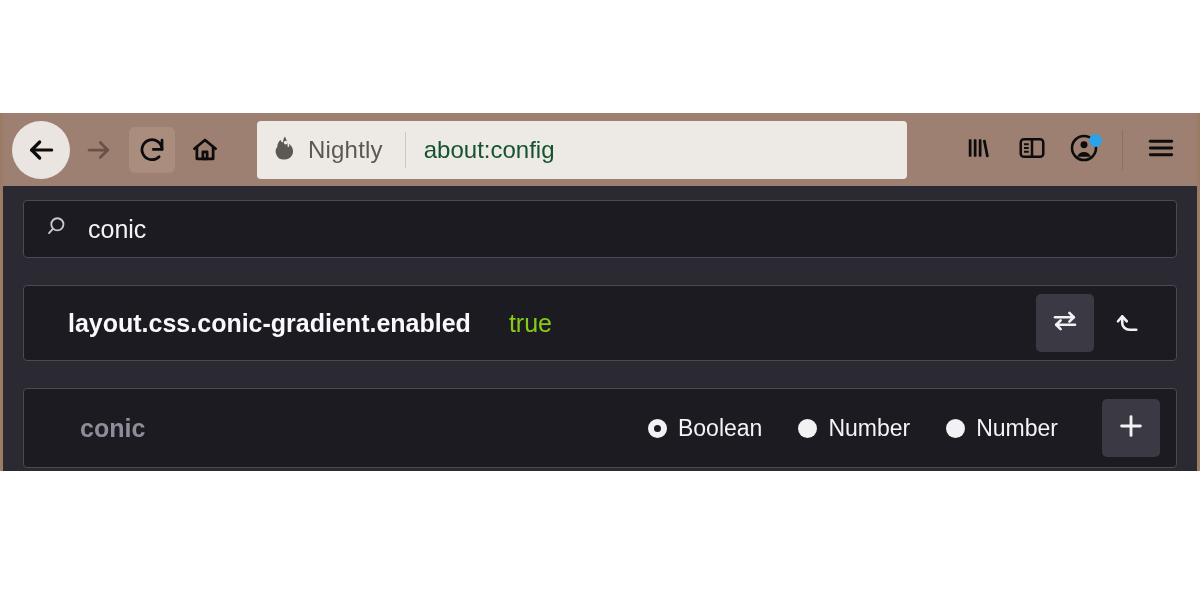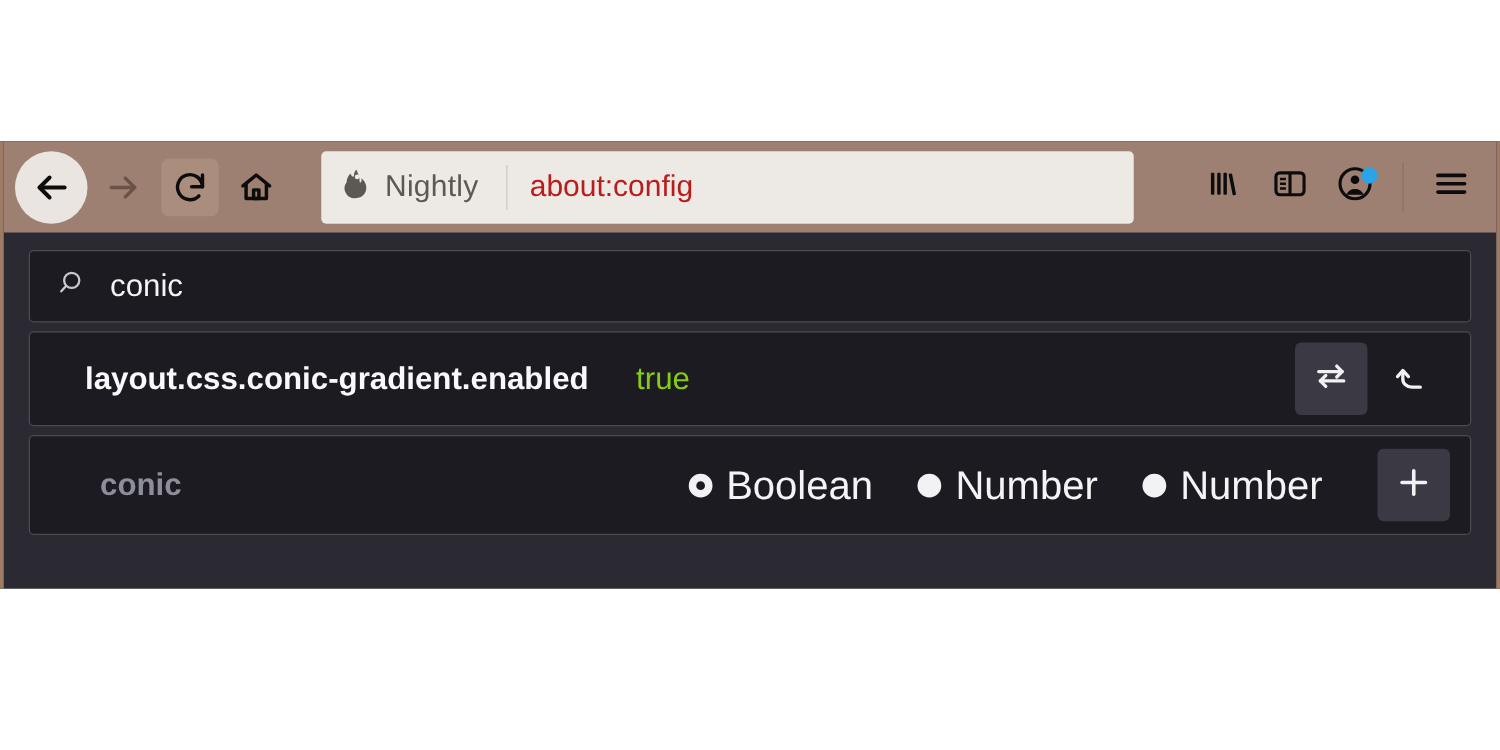--- a/index.html
+++ b/index.html
@@ -79,21 +79,21 @@
     border-right: 1px solid #cdc7c0;
     height: 36px;
   }
   .brand-label {
     font-size: 24px;
     color: #5e5852;
     letter-spacing: 0.2px;
   }
   .url-text {
     font-size: 24px;
-    color: #b91c1c;
+    color: #14532d;
     padding-left: 18px;
     white-space: nowrap;
   }
 
   .toolbar-right {
     margin-left: auto;
     display: flex;
     align-items: center;
     gap: 4px;
   }
@@ -128,21 +128,21 @@
     box-sizing: border-box;
   }
 
   .row {
     box-sizing: border-box;
     background: #1c1b22;
     border: 1px solid #4b4a52;
     border-radius: 4px;
     display: flex;
     align-items: center;
-    margin-bottom: 7px;
+    margin-bottom: 27px;
   }
 
   .search-row {
     height: 58px;
     padding: 0 22px;
   }
   .search-icon { flex: none; margin-right: 16px; }
   .search-value {
     font-size: 25px;
     color: #f4f3f6;
@@ -209,21 +209,21 @@
     border-radius: 50%;
     background: #f2f2f5;
     flex: none;
     box-sizing: border-box;
   }
   .radio-mark.selected {
     border: 6px solid #f2f2f5;
     background: #1c1b22;
   }
   .radio-label {
-    font-size: 32px;
+    font-size: 23px;
     color: #f4f3f6;
     white-space: nowrap;
   }
 </style>
 </head>
 <body>
 
 <div class="screen">
 
   <div class="toolbar">

